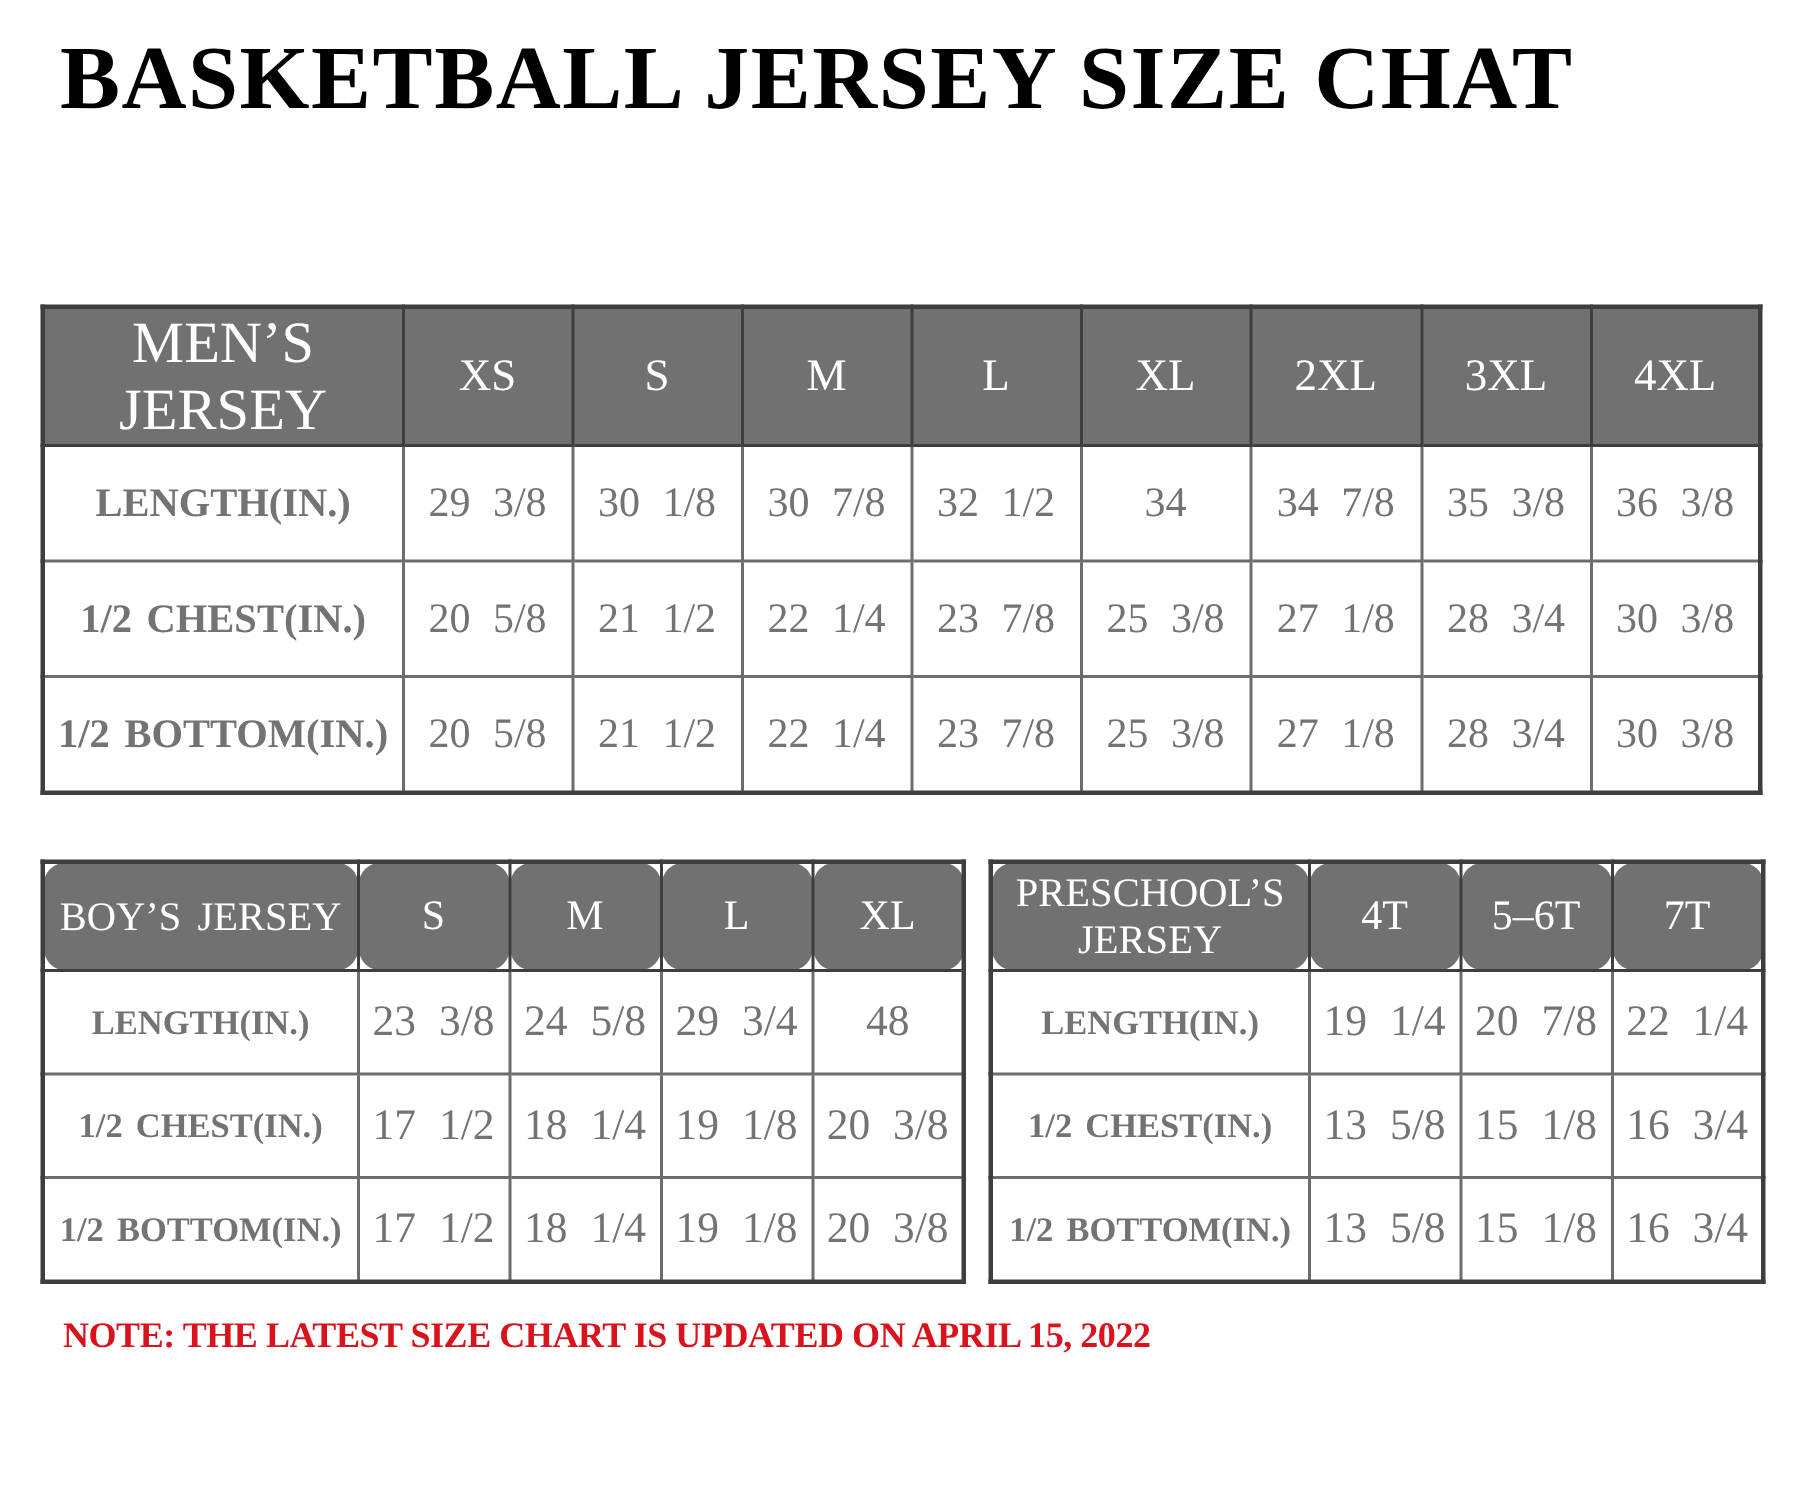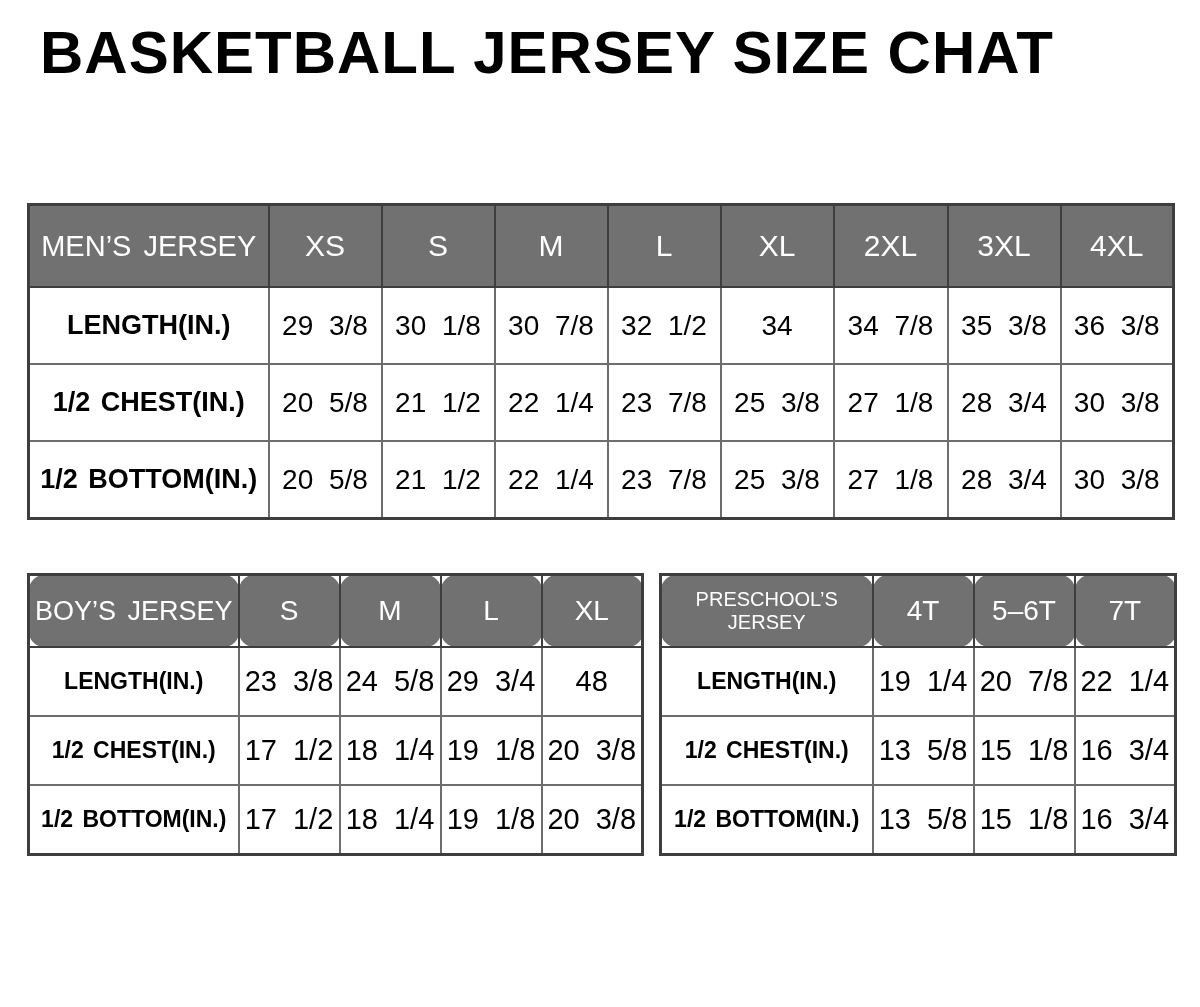--- a/index.html
+++ b/index.html
@@ -1,53 +1,53 @@
 <!DOCTYPE html>
 <html><head>
 <meta charset="utf-8">
 <style>
   html,body{margin:0;padding:0;background:#ffffff;}
   .canvas{
     position:relative;width:1200px;height:1007px;background:#ffffff;overflow:hidden;
-    font-family:Liberation Sans, sans-serif;color:#000;
+    font-family:Liberation Serif, serif;color:#000;
   }
   .page-title{
     position:absolute;left:40px;top:18px;margin:0;
     font-size:60px;font-weight:700;letter-spacing:1px;color:#000;white-space:nowrap;
   }
   .subtitle{
     position:absolute;left:42px;top:98px;margin:0;width:880px;
     font-size:24px;font-weight:700;letter-spacing:-0.3px;line-height:1.6;
     color:#d9121b;white-space:pre-wrap;
   }
   table.tbl{
     position:absolute;border-collapse:collapse;table-layout:fixed;
     border:3px solid #3e3e3e;background:#fff;
   }
   table.tbl th{
     background:#717171;color:#ffffff;font-weight:400;
     border:2px solid #3e3e3e;text-align:center;padding:0;word-spacing:4px;
   }
   table.tbl td{
     border:2px solid #6d6d6d;text-align:center;padding:0;
-    color:#000000;word-spacing:8px;background:#fff;
+    color:#737373;word-spacing:8px;background:#fff;
   }
   table.tbl td.rowlabel{font-weight:700;word-spacing:3px;}
   
   .main{left:27px;top:203px;width:1146px;}
   .main th{height:80px;font-size:30px;}
-  .main th.name{font-size:29px;}
+  .main th.name{font-size:39px;}
   .main td{height:75px;font-size:28px;}
   .main td.rowlabel{font-size:27px;}
   
   .boys{left:27px;top:573px;width:614px;}
   .preschool{left:659px;top:573px;width:515px;}
   .boys th,.preschool th{height:70px;font-size:28px;border-radius:15px;}
   .boys th.name{font-size:27px;}
-  .preschool th.name{font-size:20px;word-spacing:2px;margin-left:42px;}
+  .preschool th.name{font-size:27px;word-spacing:2px;margin-left:42px;}
   .boys td,.preschool td{height:67px;font-size:29px;word-spacing:6px;}
   .boys td.rowlabel,.preschool td.rowlabel{font-size:23px;word-spacing:2px;}
   .note{
     position:absolute;left:42px;margin:0;font-size:24px;font-weight:700;
     letter-spacing:-0.3px;color:#d9121b;white-space:pre-wrap;
   }
   .note-1{top:878px;}
   .note-2{top:921px;}
 </style>
 </head>
@@ -186,14 +186,15 @@
     </tr>
     <tr>
       <td class="rowlabel">1/2 BOTTOM(IN.)</td>
       <td>13 5/8</td>
       <td>15 1/8</td>
       <td>16 3/4</td>
     </tr>
   </tbody>
     </table>
 
+  <p class="note note-1">NOTE: THE LATEST SIZE CHART IS UPDATED ON APRIL 15, 2022</p>
 
 </div>
 
 </body></html>

